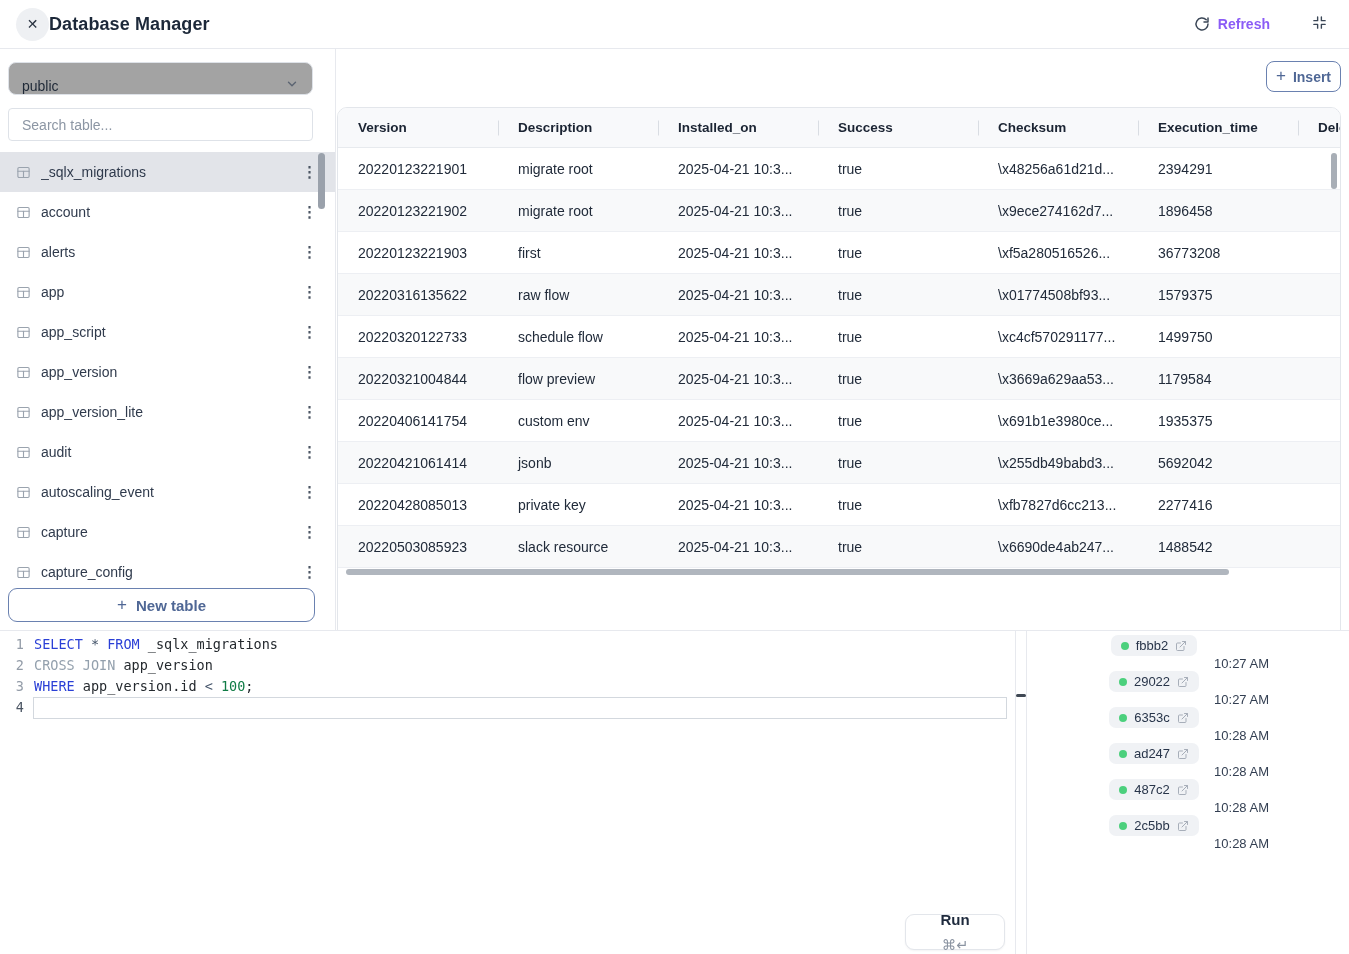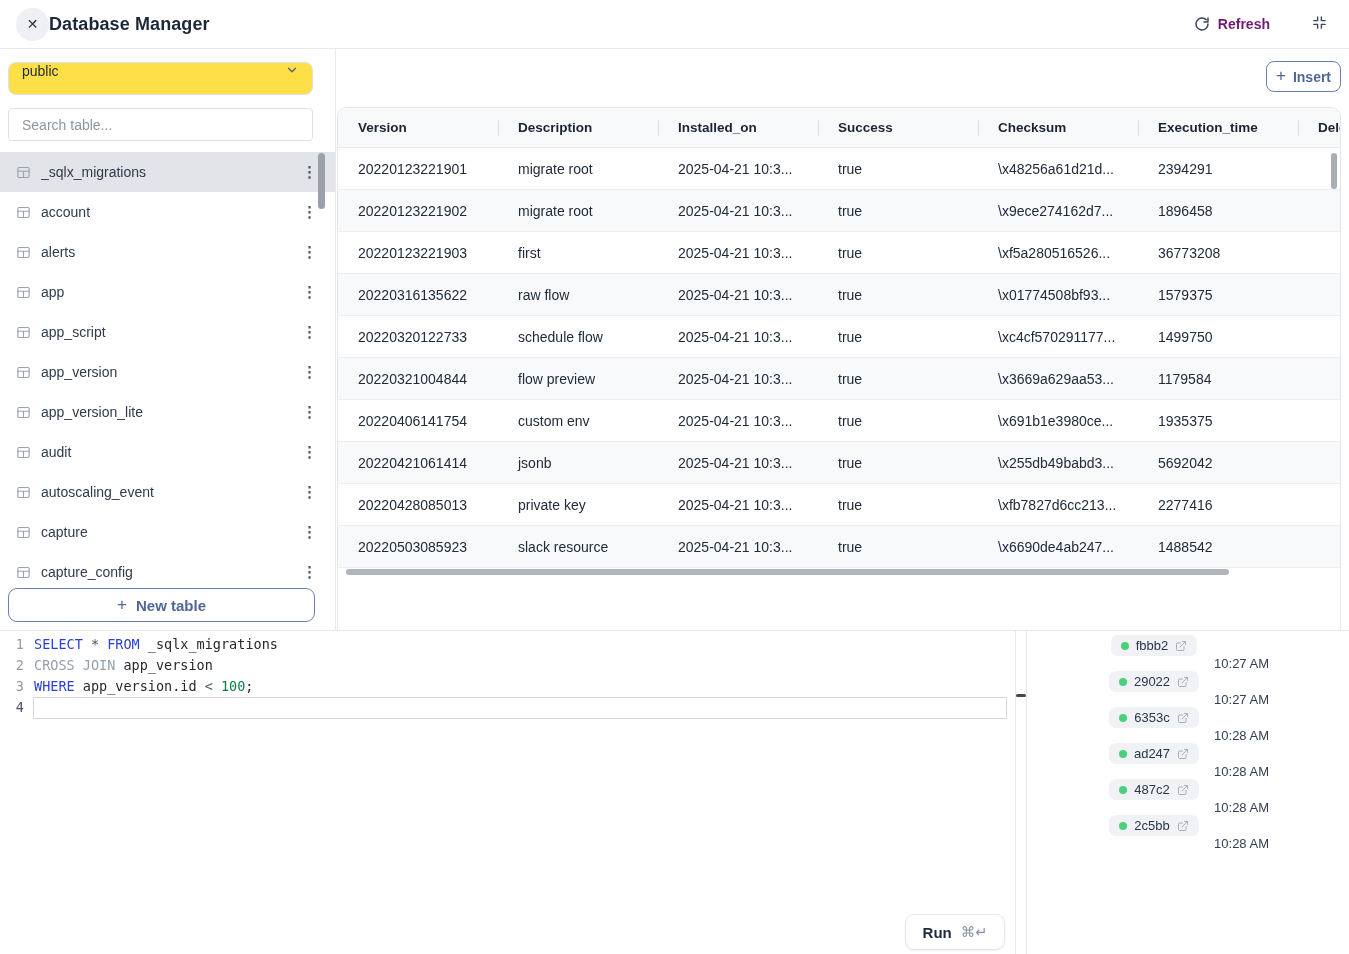--- a/index.html
+++ b/index.html
@@ -12,28 +12,28 @@
   .app { position:relative; width:1349px; height:954px; background:#fff; }
 
   
   .topbar { position:absolute; top:0; left:0; right:0; height:49px;
     border-bottom:1px solid #e7e9ee; display:flex; align-items:center; padding:0 16px; background:#fff; }
   .close-btn { width:33px; height:33px; border-radius:50%; background:#eef0f3; border:none;
     display:flex; align-items:center; justify-content:center; font-size:14px; color:#2b3442; cursor:pointer; }
   .app-title { font-size:18px; font-weight:700; color:#1c2839; letter-spacing:.1px; }
   .topbar-right { margin-left:auto; display:flex; align-items:center; gap:30px; }
   .refresh-btn { display:flex; align-items:center; gap:8px; font-size:14px; font-weight:600;
-    color:#701a75; background:none; border:none; cursor:pointer; }
+    color:#8b5cf6; background:none; border:none; cursor:pointer; }
   .contract-btn { background:none; border:none; cursor:pointer; display:flex; align-items:center; }
 
   
   .sidebar { position:absolute; top:49px; left:0; width:336px; height:581px;
     border-right:1px solid #e7e9ee; background:#fff; }
   .schema-select { position:absolute; left:8px; top:13px; width:305px; height:33px;
-    border:1px solid #dee2e8; border-radius:8px; background:#fde047; display:flex; align-items:flex-start;
+    border:1px solid #dee2e8; border-radius:8px; background:#a3a3a3; display:flex; align-items:flex-end;
     justify-content:space-between; padding:0 13px; font-size:14px; color:#1f2937; cursor:pointer; }
   .table-search { position:absolute; left:8px; top:59px; width:305px; height:33px;
     border:1px solid #dee2e8; border-radius:4px; background:#fff; padding:0 13px; font-size:14px; color:#1f2937; outline:none; }
   .table-search::placeholder { color:#8c96a4; }
   .table-list { position:absolute; top:103px; left:0; right:0; height:436px; overflow:hidden; }
   .table-item { height:40px; display:flex; align-items:center; gap:10px;
     padding:0 14px 0 16px; font-size:14px; color:#2f3a4c; cursor:pointer; }
   .table-item.selected { background:#e2e4e9; }
   .table-item .t-label { flex:1; white-space:nowrap; overflow:hidden; }
   .table-item .kebab { color:#4b5563; font-size:15px; font-weight:700; letter-spacing:0; padding:0 4px; cursor:pointer; }
@@ -78,21 +78,21 @@
     font-family:"DejaVu Sans Mono", monospace; font-size:13.5px; }
   .gutter-num { width:24px; text-align:right; margin-right:10px; color:#939ca8; flex:none; }
   .code-line.active .gutter-num { color:#4b5563; }
   .code-content { white-space:pre; }
   .tk-kw { color:#2a3fd6; } .tk-kw2 { color:#93a0ad; } .tk-num { color:#0f7b45; }
   .tk-op { color:#44546a; } .tk-plain { color:#24292e; }
   .active-line-box { position:absolute; left:33px; top:66px; width:974px; height:22px;
     border:1px solid #d3d8de; background:transparent; pointer-events:none; }
   .run-btn { position:absolute; left:905px; top:283px; width:100px; height:36px; background:#fff;
     border:1px solid #e3e6eb; border-radius:9px; display:flex; align-items:center; justify-content:center;
-    gap:9px; cursor:pointer; box-shadow:0 1px 2px rgba(16,24,40,.05); }
+    gap:9px; cursor:pointer; box-shadow:0 1px 2px rgba(16,24,40,.05);flex-direction:column; }
   .run-label { font-size:15px; font-weight:700; color:#1e2a3d; }
   .run-shortcut { font-size:14.5px; color:#8a93a1; }
 
   .divider-gutter { position:absolute; left:1015px; top:0; width:12px; height:323px;
     border-left:1px solid #e7e9ee; border-right:1px solid #e7e9ee; background:#fff; cursor:col-resize; }
   .divider-handle { position:absolute; left:0; top:63px; width:10px; height:3px; background:#3f4854; border-radius:2px; }
 
   .runs-panel { position:absolute; left:1027px; top:0; width:322px; height:323px; padding-top:4px; }
   .run-item { height:36px; display:flex; align-items:center; padding:0 80px 0 12px;flex-direction:column; }
   .run-chip { display:flex; align-items:center; gap:7px; background:#f0f2f5; border-radius:7px;

